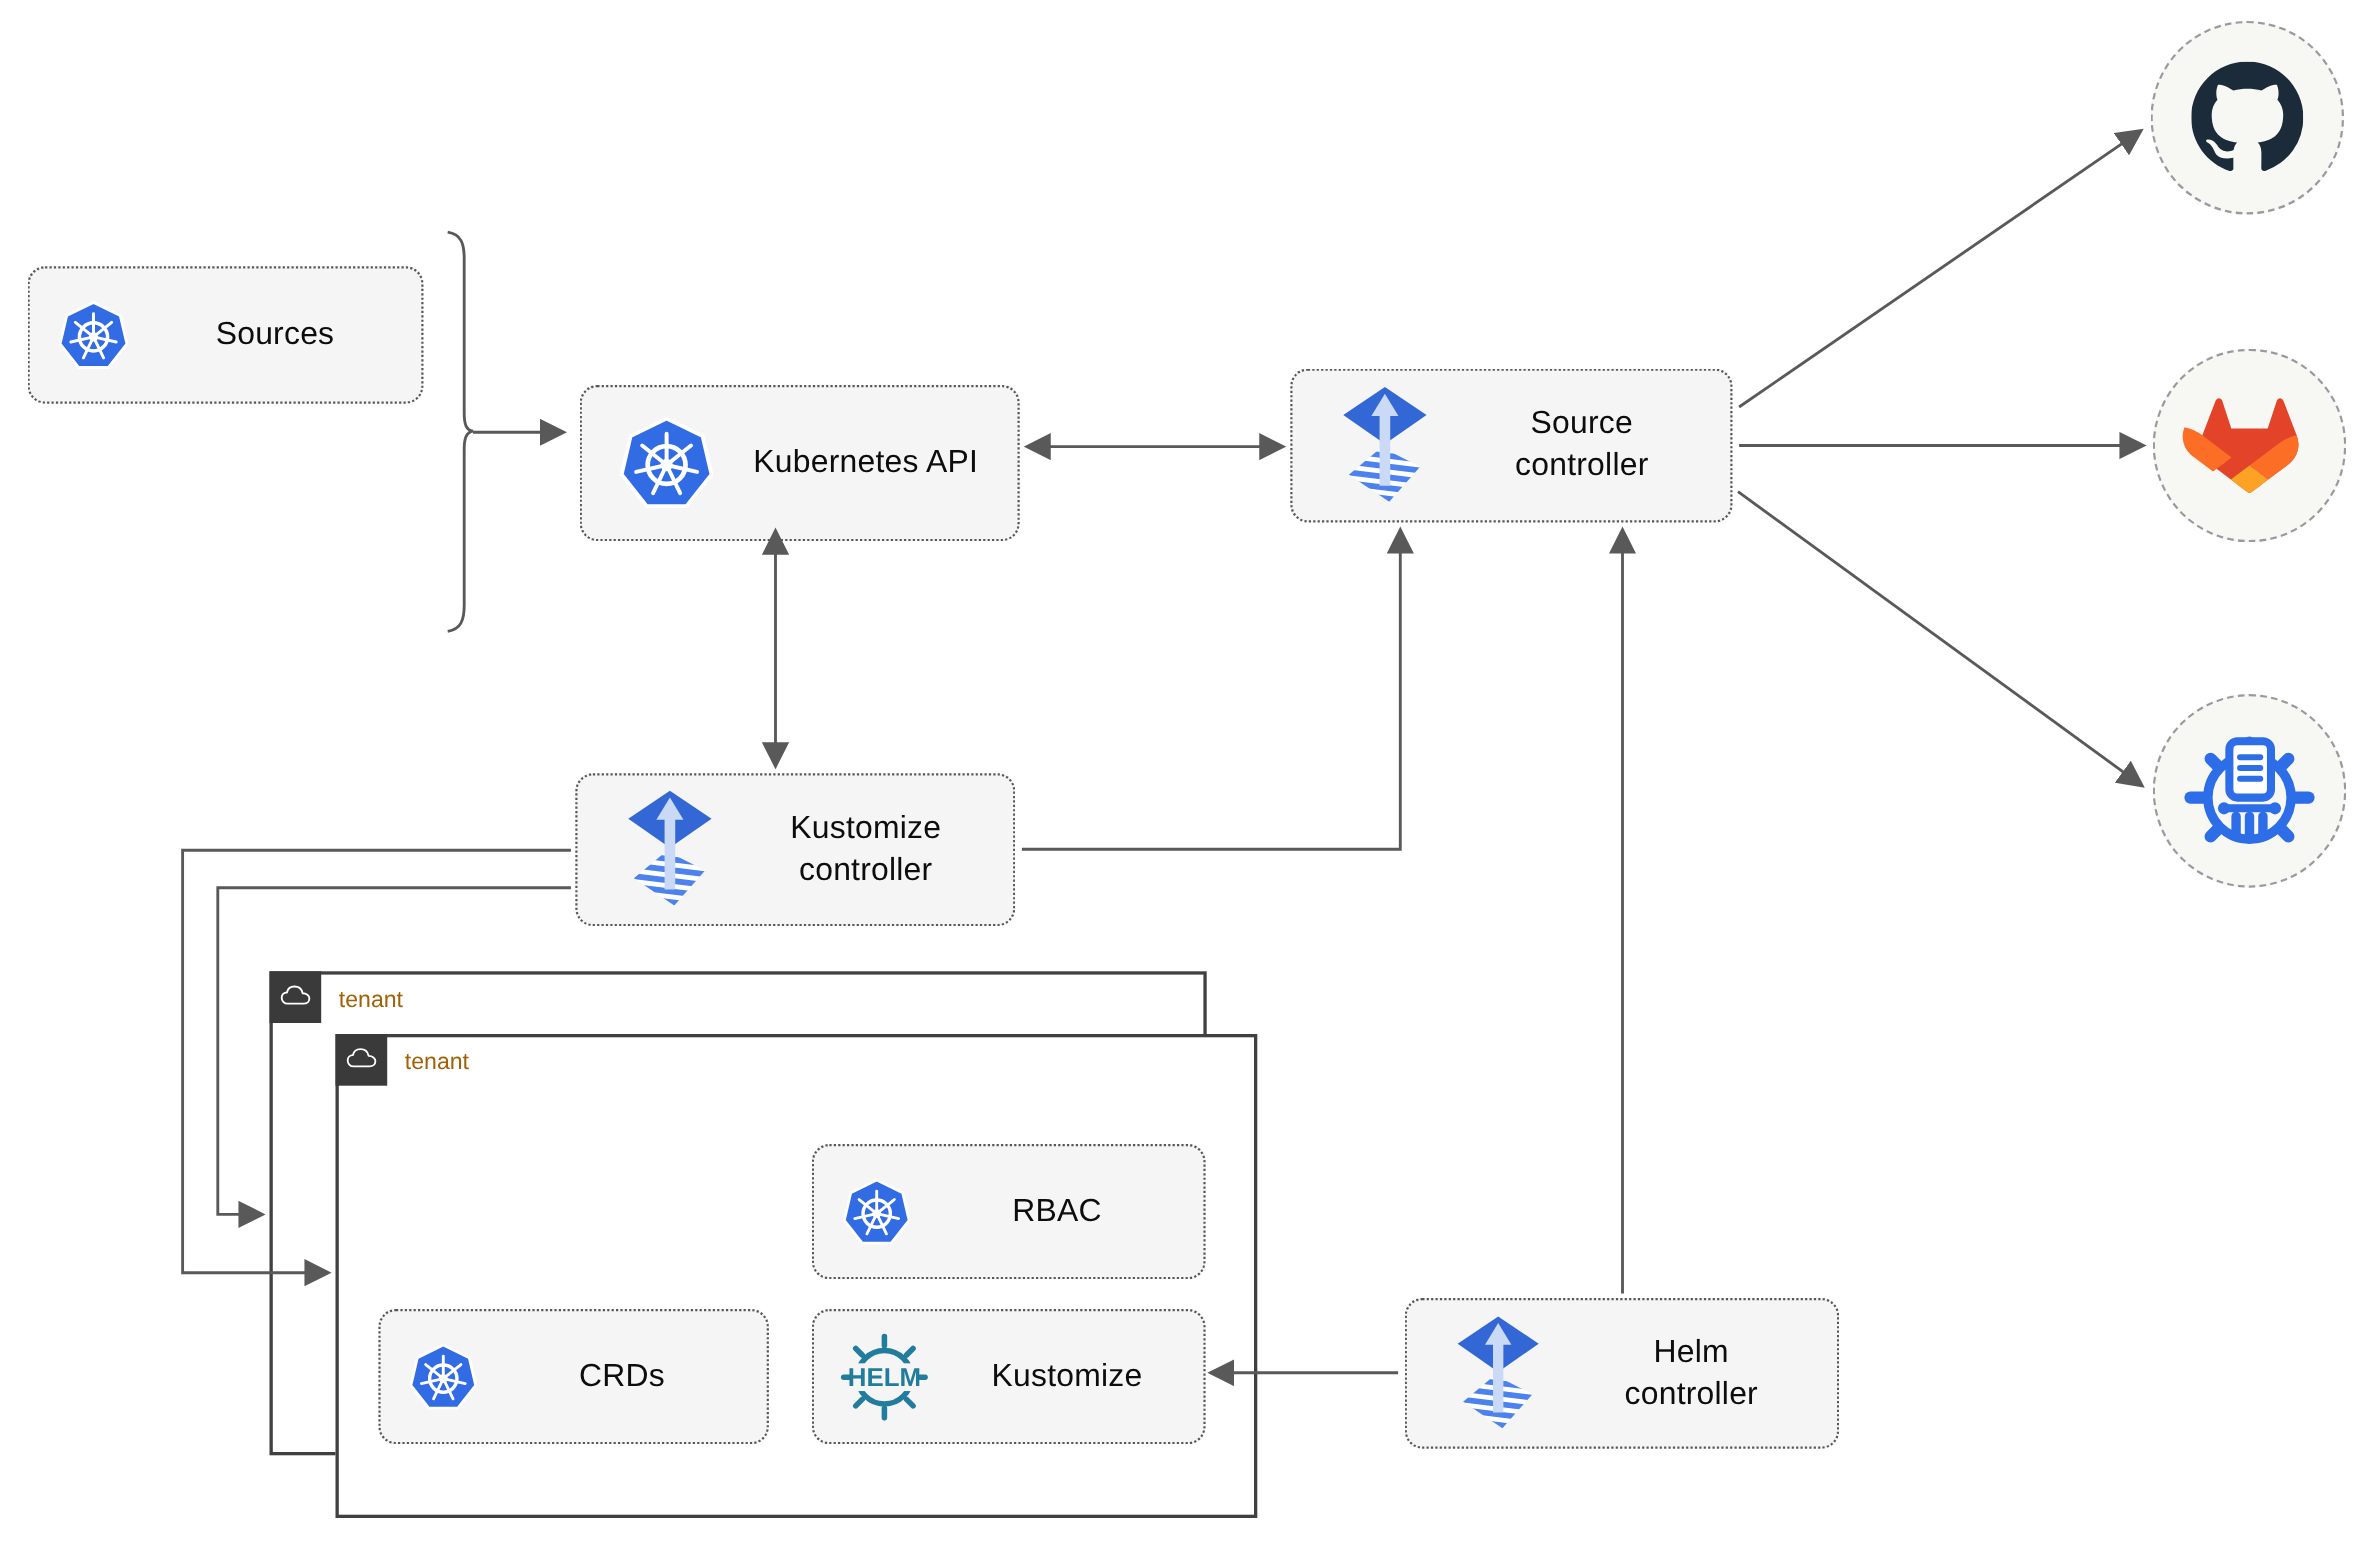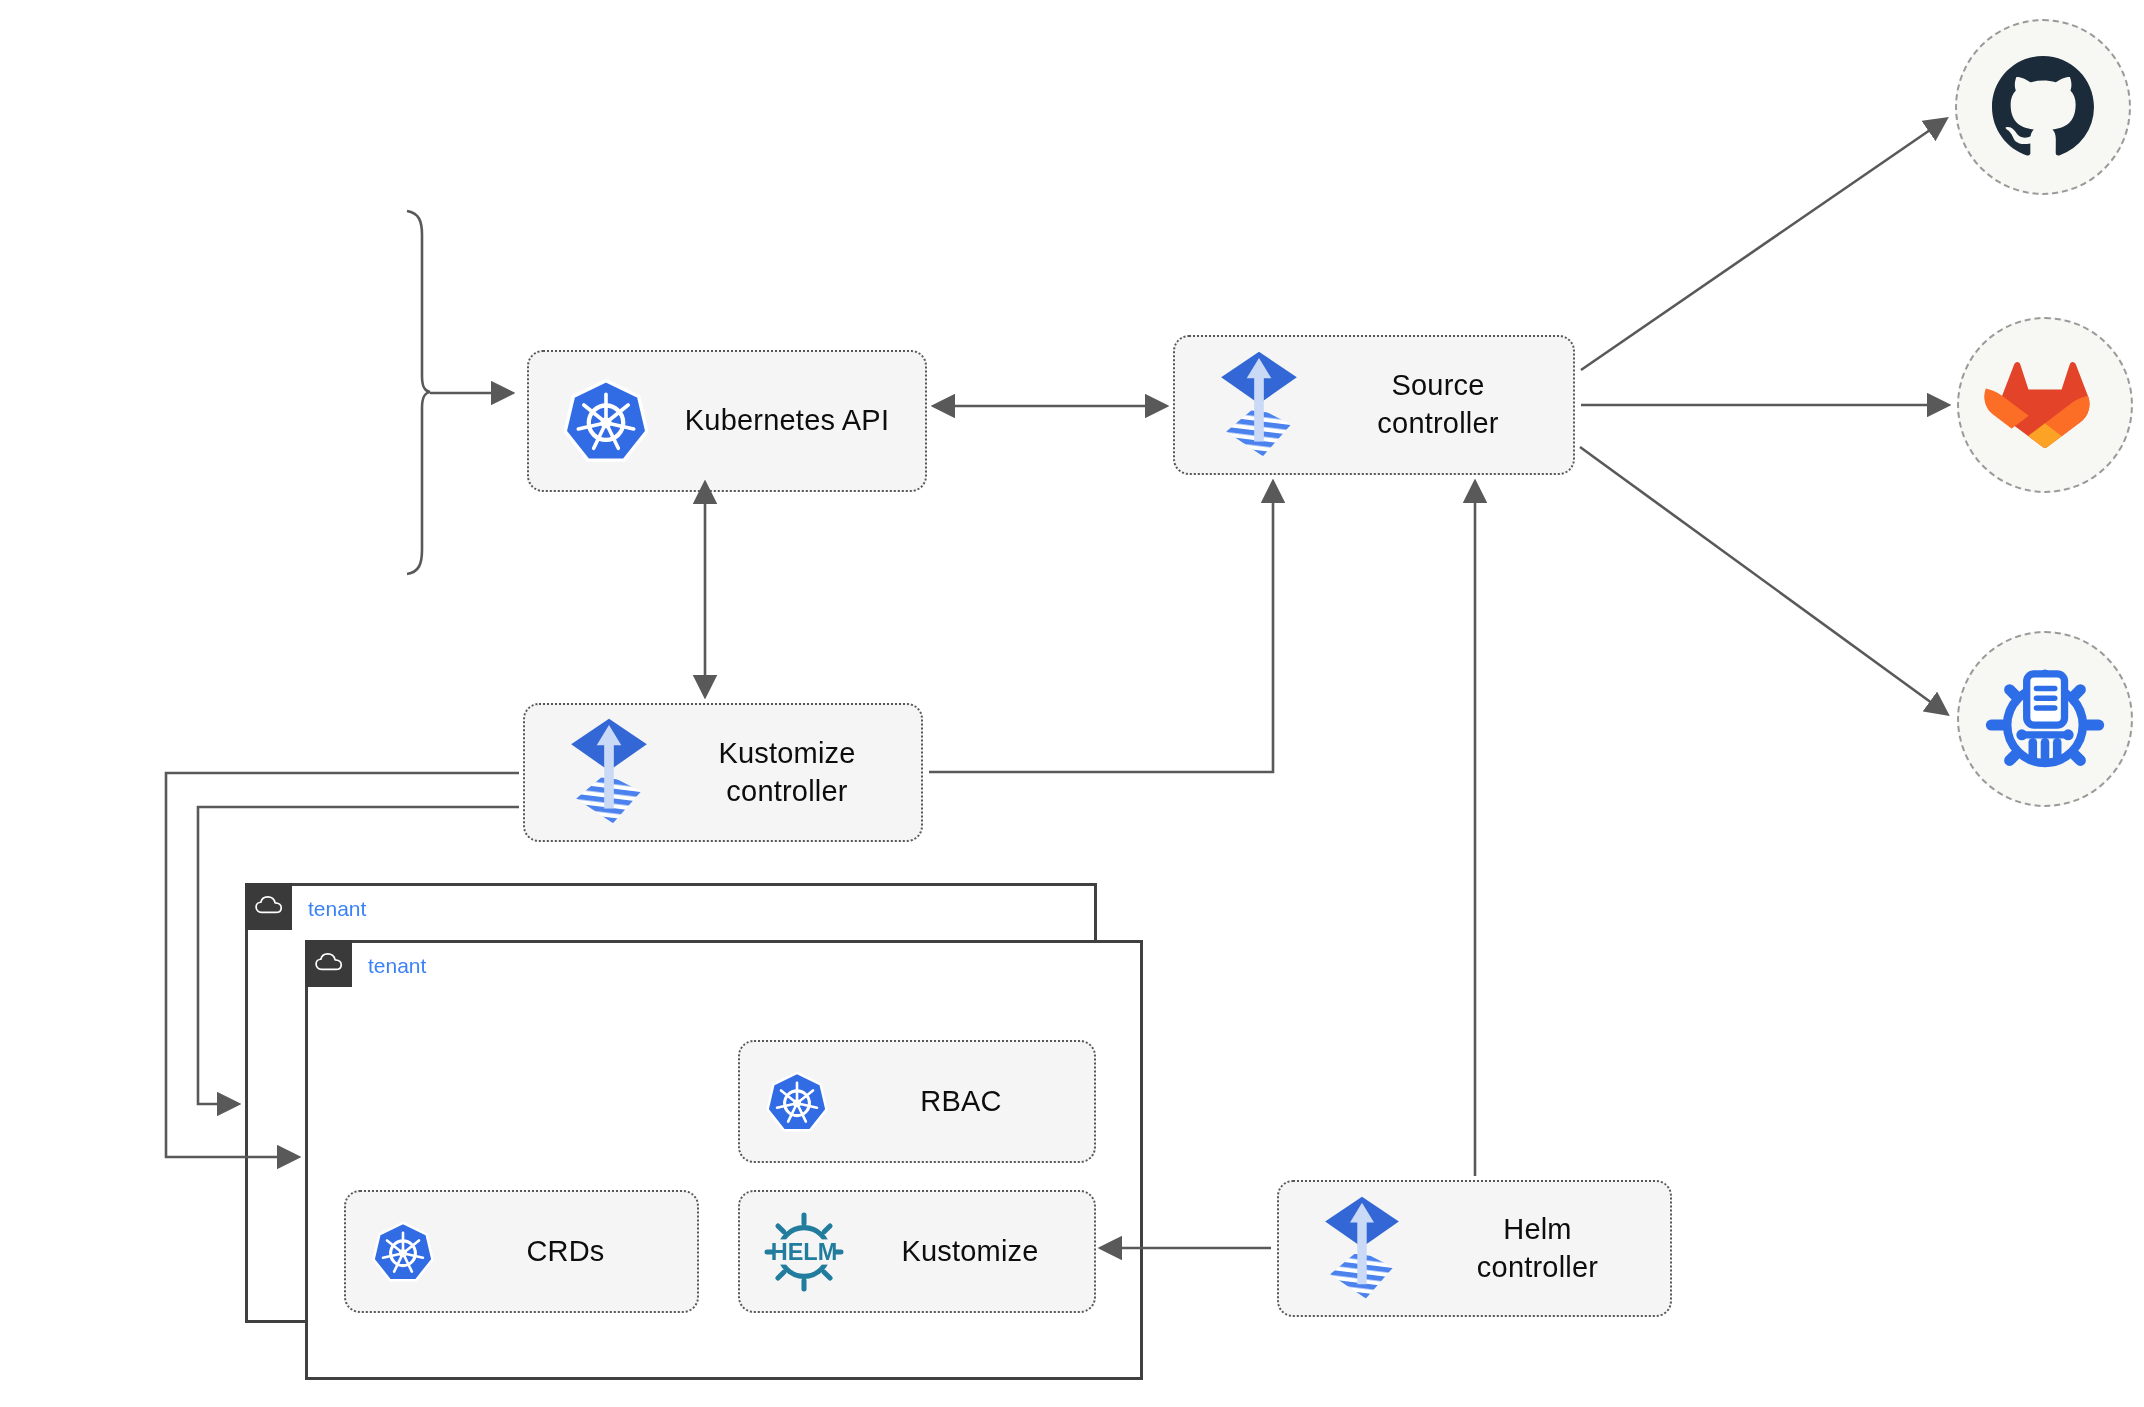--- a/index.html
+++ b/index.html
@@ -16,21 +16,21 @@
     white-space:pre-line;letter-spacing:.2px;
   }
   .icon{flex:0 0 auto;display:block;}
   .tenant-box{
     position:absolute;background:#ffffff;border:3px solid #404040;box-sizing:border-box;
   }
   .tenant-tag{
     position:absolute;left:-3px;top:-3px;width:47px;height:47px;background:#3a3a3a;
     display:flex;align-items:center;justify-content:center;
   }
-  .tenant-name{position:absolute;left:60px;top:11px;font-size:21px;color:#3b82f6;}
+  .tenant-name{position:absolute;left:60px;top:11px;font-size:21px;color:#a16207;}
   .endpoint-circle{
     position:absolute;width:176px;height:176px;border-radius:50%;
     background:#f7f7f3;border:2.5px dashed #9a9a9a;box-sizing:border-box;
     display:flex;align-items:center;justify-content:center;
   }
   svg.edges{position:absolute;left:0;top:0;z-index:10;pointer-events:none;}
   .z1{z-index:1}.z2{z-index:2}.z3{z-index:3}
 </style>
 </head>
 <body>
@@ -159,20 +159,26 @@
     </div>
 
     <div class="node" style="left:430px;top:247px;width:358px;height:123px">
       <svg class="icon" viewBox="0 0 100 100" style="width:84px;height:84px;margin-left:22px">
           <use href="#sym-helm"></use>
         </svg>
       <div class="node-label">Kustomize</div>
     </div>
   </div>
 
+  <div class="node z3" style="left:25px;top:242px;width:360px;height:125px">
+    <svg class="icon" viewBox="0 0 100 100" style="width:64px;height:64px;margin-left:26px">
+        <use href="#sym-k8s"></use>
+      </svg>
+    <div class="node-label">Sources</div>
+  </div>
 
 
   <div class="node z3" style="left:527px;top:350px;width:400px;height:142px">
     <svg class="icon" viewBox="0 0 100 100" style="width:86px;height:86px;margin-left:34px">
         <use href="#sym-k8s"></use>
       </svg>
     <div class="node-label">Kubernetes API</div>
   </div>
 
   <div class="node z3" style="left:1173px;top:335px;width:402px;height:140px">

